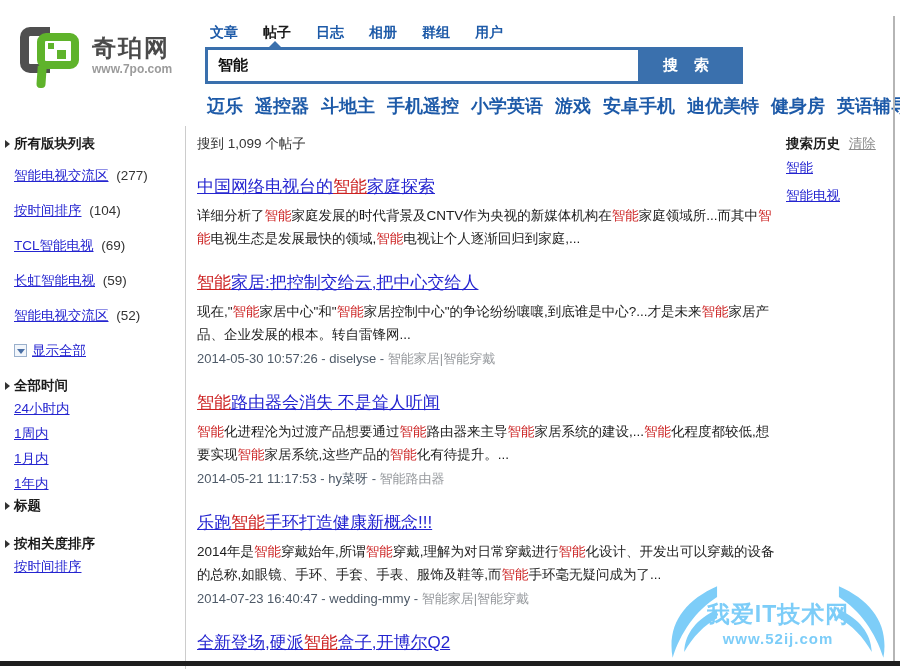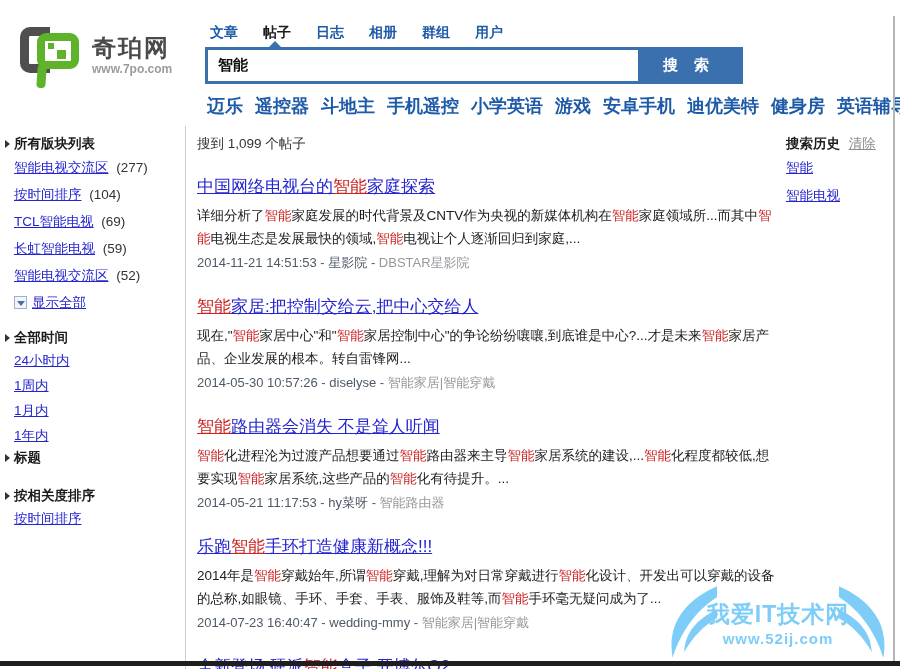--- a/index.html
+++ b/index.html
@@ -42,21 +42,21 @@
 
   
   .body-row { display:flex; align-items:stretch; margin-top:8px; min-height:545px; }
 
   .sidebar { width:186px; flex:none; border-right:1px solid #ccc; padding:8px 0 0 14px;
       font-size:13.5px; }
   .side-header { font-weight:bold; color:#1c1c1c; line-height:20px; margin-left:-9px;
       display:flex; align-items:center; }
   .arrow-r { display:inline-block; width:0; height:0; border-left:5px solid #333;
       border-top:4px solid transparent; border-bottom:4px solid transparent; margin-right:4px; flex:none; }
-  .side-link-row { line-height:27px; white-space:nowrap; }
+  .side-link-row { line-height:27px; white-space:nowrap;margin-top:8px; }
   .side-link { color:#2525d0; text-decoration:underline; cursor:pointer; }
   .side-count { color:#333; margin-left:4px; }
   .expand-icon { display:inline-block; width:13px; height:13px; border:1px solid #9ab0cc;
       background:#f2f6fb; vertical-align:-2px; margin-right:5px; position:relative; cursor:pointer; }
   .expand-icon::after { content:""; position:absolute; left:2px; top:4px; width:0; height:0;
       border-left:4px solid transparent; border-right:4px solid transparent; border-top:5px solid #4a6fa5; }
   .gap12 { margin-top:12px; } .gap18 { margin-top:18px; }
   .time-row { line-height:25px; }
 
   .results { width:592px; flex:none; padding:8px 0 0 11px; }
@@ -199,21 +199,20 @@
         <a class="side-link">按时间排序</a>
       </div>
     </aside>
 
     <main class="results">
       <div class="result-count">搜到 1,099 个帖子</div>
 
       <article class="result">
         <a class="result-title"><span>中国网络电视台的</span><span class="hl">智能</span><span>家庭探索</span></a>
         <div class="result-snippet"><span>详细分析了</span><span class="hl">智能</span><span>家庭发展的时代背景及CNTV作为央视的新媒体机构在</span><span class="hl">智能</span><span>家庭领域所...而其中</span><span class="hl">智能</span><span>电视生态是发展最快的领域,</span><span class="hl">智能</span><span>电视让个人逐渐回归到家庭,...</span></div>
-        <div class="result-meta"><span>2014-11-21 14:51:53 - 星影院 - </span><span class="cat">DBSTAR星影院</span></div>
       </article>
 
       <article class="result">
         <a class="result-title"><span class="hl">智能</span><span>家居:把控制交给云,把中心交给人</span></a>
         <div class="result-snippet"><span>现在,"</span><span class="hl">智能</span><span>家居中心"和"</span><span class="hl">智能</span><span>家居控制中心"的争论纷纷嚷嚷,到底谁是中心?...才是未来</span><span class="hl">智能</span><span>家居产品、企业发展的根本。转自雷锋网...</span></div>
         <div class="result-meta"><span>2014-05-30 10:57:26 - diselyse - </span><span class="cat">智能家居|智能穿戴</span></div>
       </article>
 
       <article class="result">
         <a class="result-title"><span class="hl">智能</span><span>路由器会消失 不是耸人听闻</span></a>

